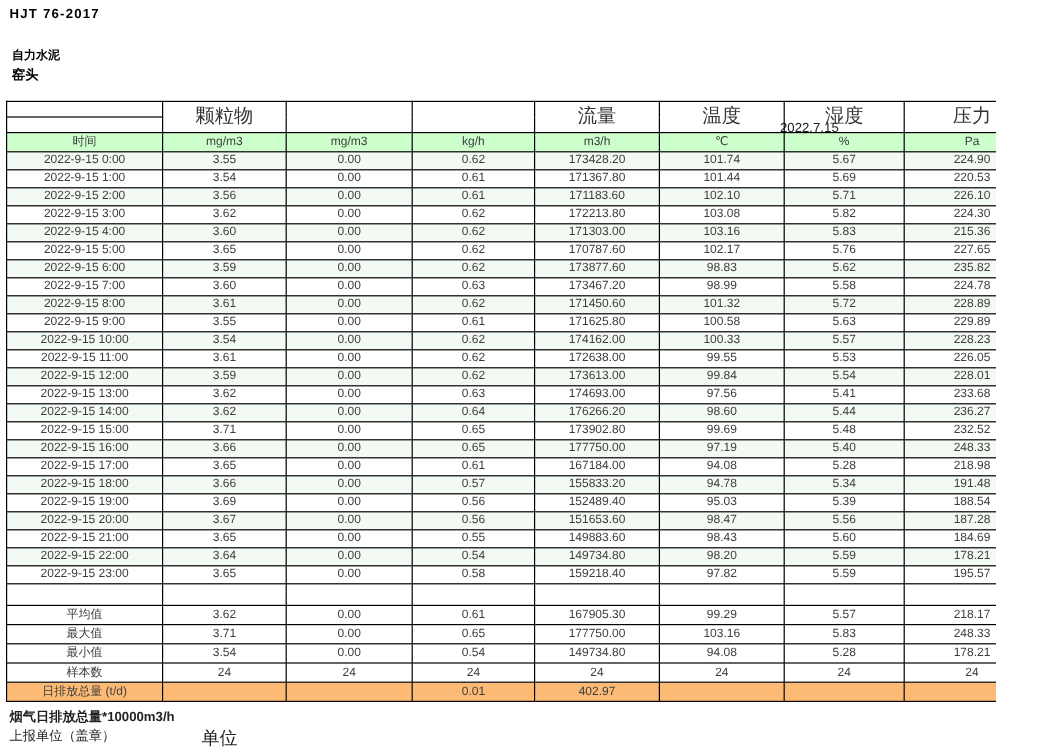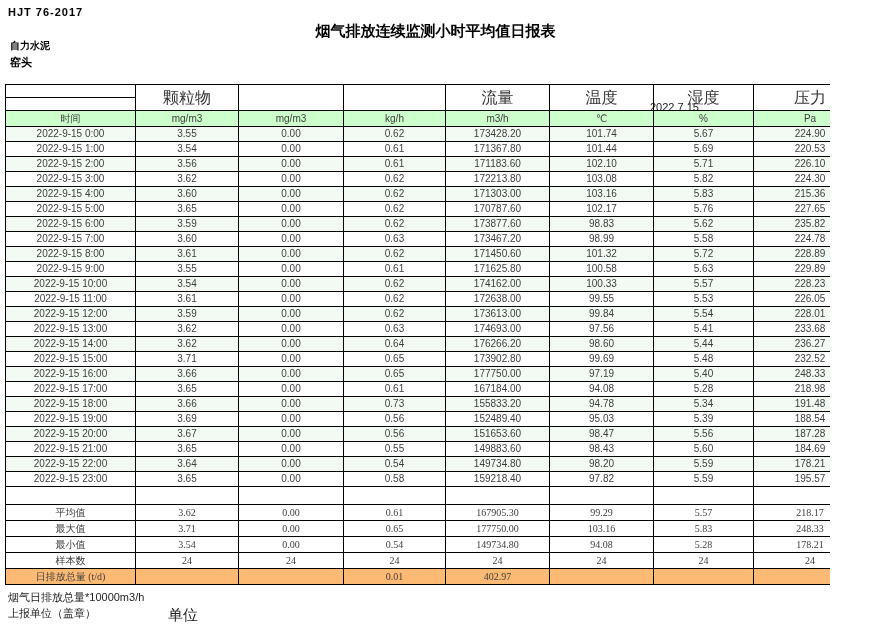--- a/index.html
+++ b/index.html
@@ -29,34 +29,33 @@
     text-align:center;
     color:#3d3d3d;
     overflow:hidden;
     white-space:nowrap;
   }
   tr.band td   { height:12px; line-height:12px; font-size:16px; color:#333; }
   tr.units td  { background:#ccffcc; height:15px; line-height:15px;margin-top:11px; }
   tr.data-row td { height:14px; line-height:14px; }
   tr.data-row.tint td { background:#f3faf3; }
   tr.spacer-row td { height:17px; }
-  tr.summary-row td { height:15px; line-height:15px;font-family:Liberation Serif, serif; }
+  tr.summary-row td { height:15px; line-height:15px; }
   tr.total-row td { background:#fdba74; }
 
-  .note1   { position:absolute; left:8px;   top:590px; font-size:11px; color:#222; }
+  .note1   { position:absolute; left:8px;   top:590px; font-size:11px; color:#222;font-weight:bold; }
   .note2   { position:absolute; left:8px;   top:606px; font-size:11px; color:#222; }
   .unitlab { position:absolute; left:168px; top:606px; font-size:15px; color:#222; }
 </style>
 </head>
 <body>
 
 <div class="page">
 
   <div class="std">HJT 76-2017</div>
-  <div class="title">烟气排放连续监测小时平均值日报表</div>
   <div class="company">自力水泥</div>
   <div class="location">窑头</div>
   <div class="date">2022.7.15</div>
 
   <table class="report">
     <colgroup>
       <col style="width:130px">
         <col style="width:103px">
         <col style="width:105px">
         <col style="width:102px">
@@ -267,21 +266,21 @@
           <td>0.61</td>
           <td>167184.00</td>
           <td>94.08</td>
           <td>5.28</td>
           <td>218.98</td>
         </tr>
         <tr class="data-row tint">
           <td>2022-9-15 18:00</td>
           <td>3.66</td>
           <td>0.00</td>
-          <td>0.73</td>
+          <td>0.57</td>
           <td>155833.20</td>
           <td>94.78</td>
           <td>5.34</td>
           <td>191.48</td>
         </tr>
         <tr class="data-row">
           <td>2022-9-15 19:00</td>
           <td>3.69</td>
           <td>0.00</td>
           <td>0.56</td>

